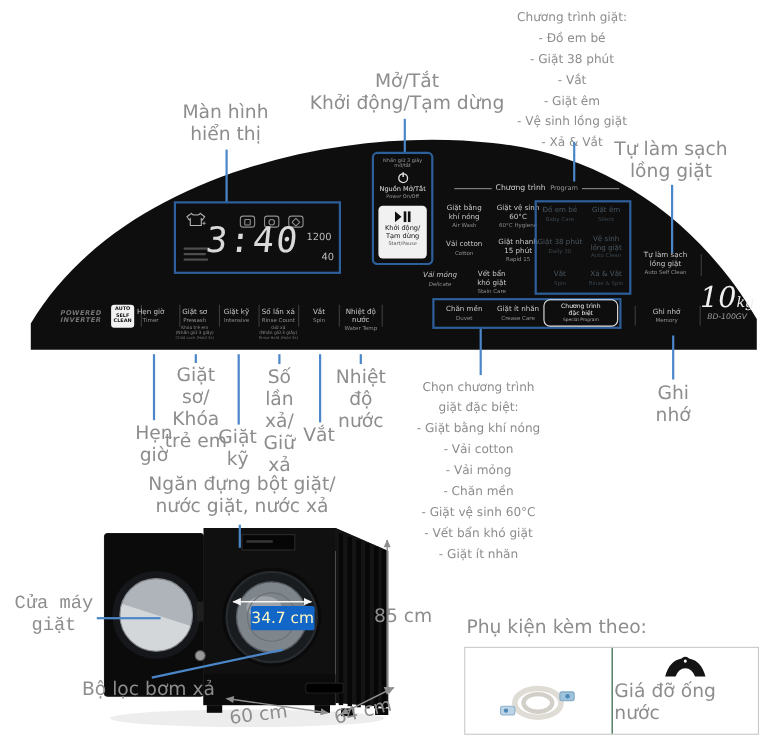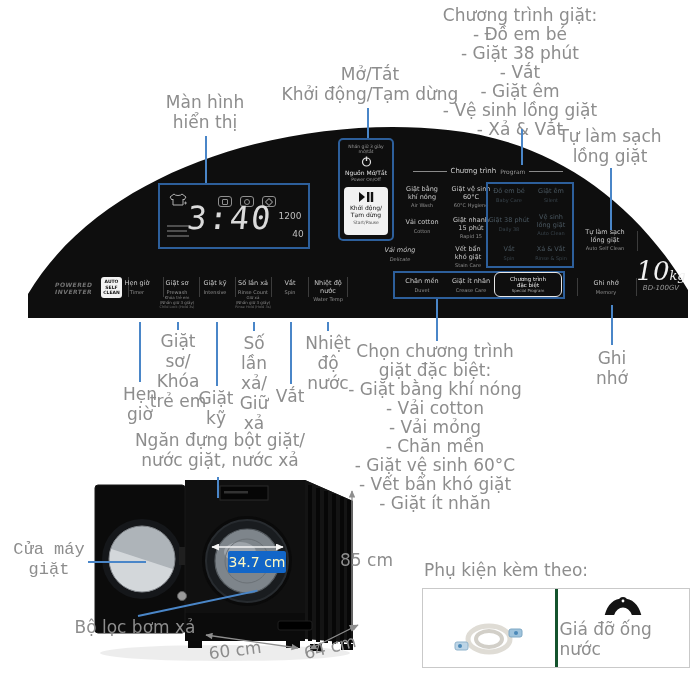--- a/index.html
+++ b/index.html
@@ -1,42 +1,42 @@
 <!DOCTYPE html>
 <html><head>
 <meta charset="utf-8">
 <style>
   html,body{margin:0;padding:0;background:#fff;}
   #stage{position:relative;width:700px;height:676px;background:#fff;overflow:hidden;
          font-family:"DejaVu Sans","Liberation Sans",sans-serif;}
   .abs{position:absolute;}
   .pre{white-space:pre-line;}
   .ann{color:#8d8d8d;font-size:17px;line-height:20px;text-align:center;}
-  .ann-sm{color:#8d8d8d;font-size:17px;line-height:19px;text-align:center;}
+  .ann-sm{color:#8d8d8d;font-size:11px;line-height:19px;text-align:center;}
   .vline{position:absolute;width:2px;background:#4a86c8;}
   .hline{position:absolute;height:2px;background:#4a86c8;}
   .bluebox{position:absolute;border:2px solid #2d5f9b;box-sizing:border-box;}
   .pvi{color:#c9c9c9;}
   .pen{color:#8f8f8f;}
   .pitem{position:absolute;text-align:center;}
   .pitem .pvi{font-size:6.5px;line-height:7.5px;}
   .pitem .pen{font-size:5px;line-height:6px;margin-top:1px;}
   .dim .pvi{color:#4a5760;}
   .dim .pen{color:#39444c;}
   .sep{position:absolute;width:1px;background:#3c3c3c;}
   .seg{font-family:"DejaVu Sans Mono","Liberation Mono",monospace;color:#dadada;
        transform:skewX(-6deg);letter-spacing:2px;}
   .capbar{position:absolute;height:2px;background:#4e4e4e;}
   .statbox{display:inline-block;width:12px;height:9px;border:1px solid #8f8f8f;border-radius:3px;
            margin-right:3px;position:relative;}
   .statbox i{position:absolute;left:3px;top:1.5px;width:4px;height:4px;border:1px solid #8f8f8f;border-radius:1px;}
   .acc-table{position:absolute;display:flex;border:1px solid #c9c9c9;box-sizing:border-box;background:#fff;}
   .acc-cell{flex:1;display:flex;flex-direction:column;align-items:center;justify-content:flex-end;
             padding:6px 2px 8px 2px;}
-  .acc-cell+.acc-cell{border-left:3px solid #14532d;justify-content:space-between;}
+  .acc-cell+.acc-cell{border-left:1px solid #14532d;justify-content:space-between;}
   .acc-label{color:#8d8d8d;font-size:17px;margin-top:4px;}
 </style>
 </head>
 <body>
 
 <div id="stage">
 
   <svg class="abs" style="left:0;top:0;" width="700" height="330">
     <path d="M 28 318 L 688 318 L 688 290 C 634 198 548 140 448 130 C 308 114 108 160 28 294 Z" fill="#0e0e0e"></path>
   </svg>
@@ -130,21 +130,21 @@
   <div class="pitem" style="left:447px;top:186px;width:48px;">
     <div class="pvi pre">Giặt vệ sinh
 60°C</div>
       <div class="pen">60°C Hygiene</div>
   </div>
   <div class="pitem" style="left:447px;top:217px;width:48px;">
     <div class="pvi pre">Giặt nhanh
 15 phút</div>
       <div class="pen">Rapid 15</div>
   </div>
-  <div class="pitem" style="left:444px;top:246px;width:48px;">
+  <div class="pitem" style="left:423px;top:246px;width:48px;">
     <div class="pvi pre">Vết bẩn
 khó giặt</div>
       <div class="pen">Stain Care</div>
   </div>
   <div class="pitem" style="left:447px;top:278px;width:48px;">
     <div class="pvi pre">Giặt ít nhăn</div>
       <div class="pen">Crease Care</div>
   </div>
 
   <div class="bluebox" style="left:486px;top:182px;width:88px;height:86px;">

